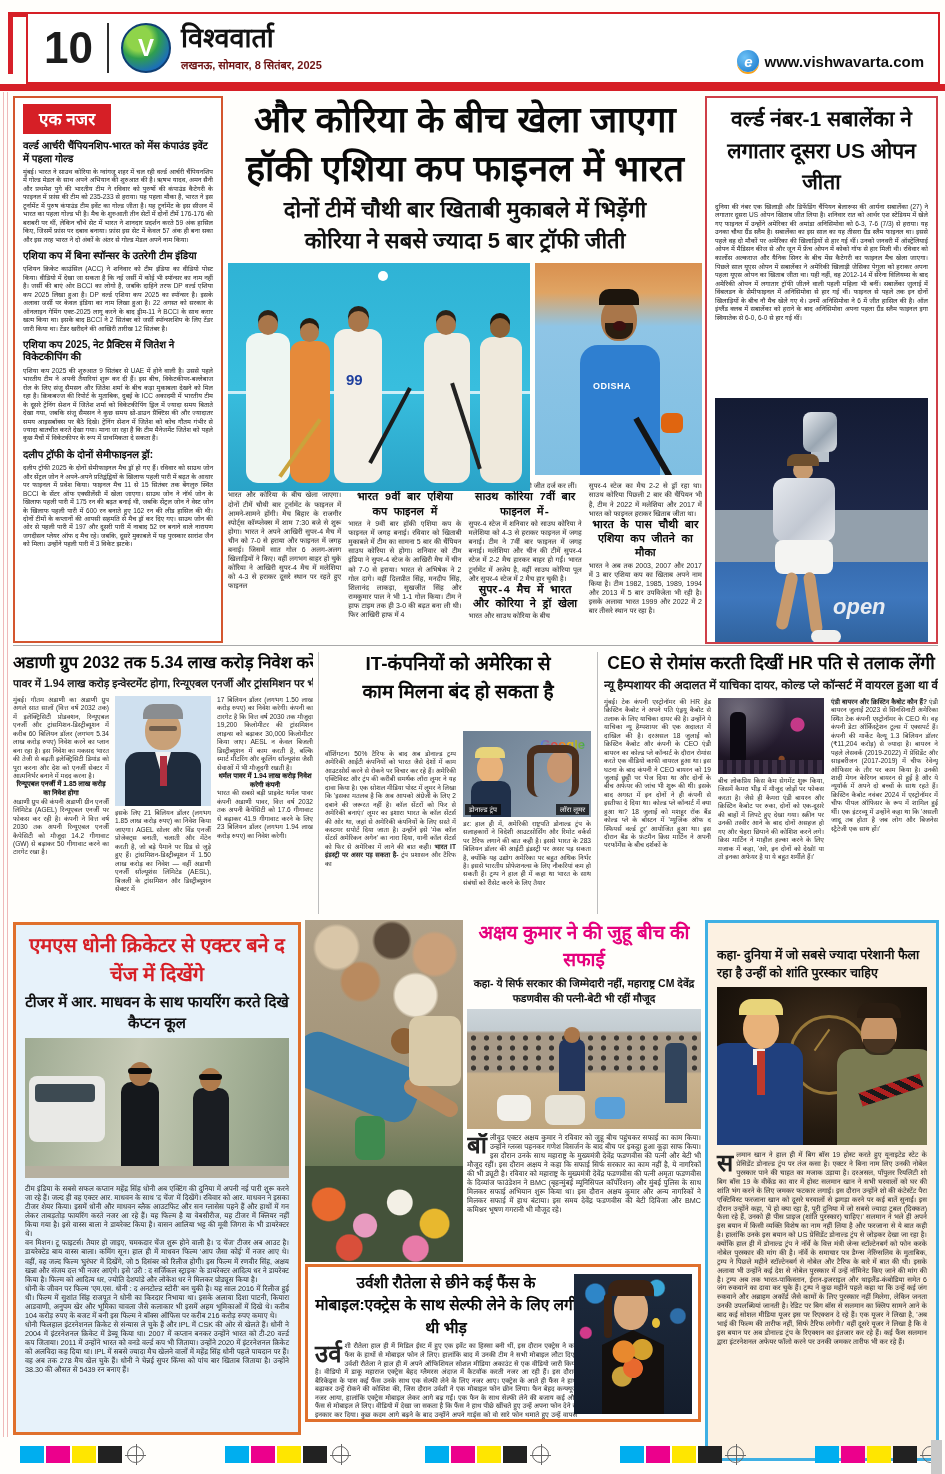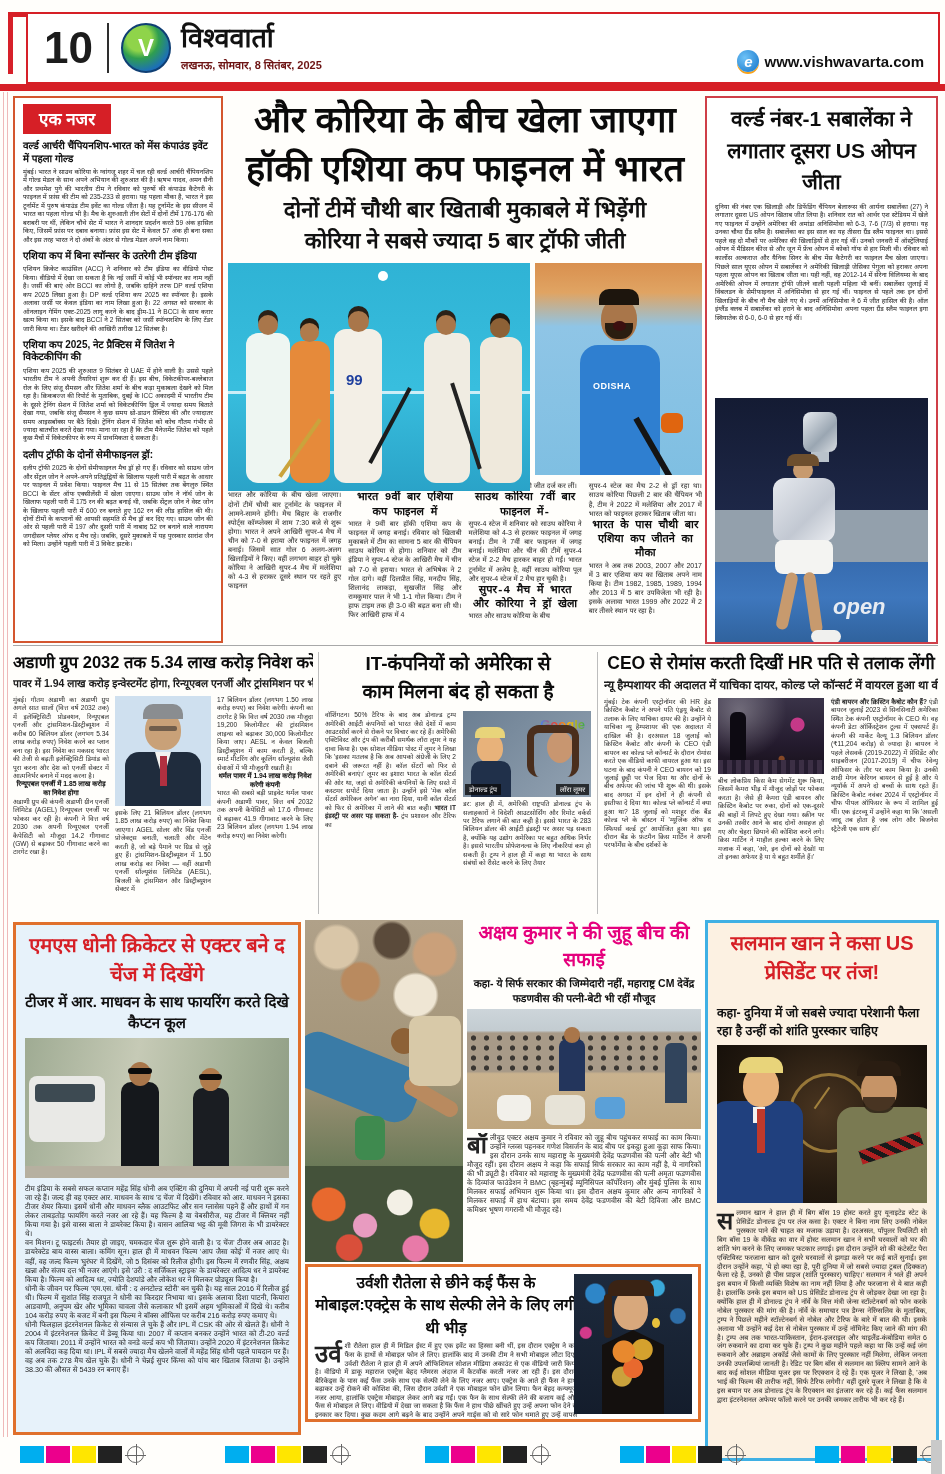--- a/index.html
+++ b/index.html
@@ -56,21 +56,21 @@
   .mid-rule{position:absolute;left:13px;top:645px;width:925px;height:1px;background:#a8a8a8;}
   .vsep{position:absolute;top:652px;width:1px;height:262px;background:#bdbdbd;}
   .sec-head1{font-size:16.5px;font-weight:bold;text-align:center;white-space:nowrap;overflow:hidden;color:#0b0b0b;}
   .sec-sub1{font-size:10.5px;font-weight:bold;text-align:center;white-space:nowrap;overflow:hidden;margin-top:3px;}
   .adani-sec{position:absolute;left:13px;top:650px;width:300px;height:266px;overflow:hidden;}
   .adani-cols{display:flex;gap:6px;margin-top:6px;height:212px;overflow:hidden;}
   .adani-cols .tc{font-size:6.6px;line-height:1.28;}
   .adani-cols .xhead{font-size:6.8px;}
   .it-sec{position:absolute;left:325px;top:650px;width:266px;height:266px;overflow:hidden;}
   .it-h{font-size:19px;font-weight:bold;text-align:center;line-height:1.45;color:#0b0b0b;}
-  .it-cols{display:flex;gap:7px;margin-top:6px;height:196px;overflow:hidden;}
+  .it-cols{display:flex;gap:7px;margin-top:6px;height:196px;overflow:hidden;align-items:center;}
   .it-cols .tc{font-size:6.6px;line-height:1.28;}
   .ceo-sec{position:absolute;left:604px;top:650px;width:334px;height:266px;overflow:hidden;}
   .ceo-h{font-size:17.5px;font-weight:bold;text-align:center;white-space:nowrap;overflow:hidden;color:#0b0b0b;}
   .ceo-sub{font-size:11.5px;font-weight:bold;text-align:center;white-space:nowrap;overflow:hidden;margin-top:3px;}
   .ceo-cols{display:flex;gap:7px;margin-top:6px;height:206px;overflow:hidden;}
   .ceo-cols .tc{font-size:6.6px;line-height:1.28;}
   
   .dhoni-box{position:absolute;left:13px;top:922px;width:288px;height:513px;border:3px solid #e0702c;
              background:#e7f2fa;padding:6px 9px;box-sizing:border-box;overflow:hidden;}
   .dhoni-h{font-size:20px;font-weight:bold;text-align:center;line-height:1.45;color:#d61f26;}
@@ -358,21 +358,20 @@
       <div class="s" style="left:36px;top:62px;width:46px;height:52px;background:radial-gradient(circle at 30% 30%,#e8892e 0 22%,transparent 24%),radial-gradient(circle at 70% 26%,#d4a12e 0 20%,transparent 22%),radial-gradient(circle at 50% 62%,#e8692e 0 24%,transparent 26%),radial-gradient(circle at 26% 78%,#caa23c 0 18%,transparent 20%);"></div>
       <div class="s" style="left:78px;top:44px;width:8px;height:10px;border-radius:50%;background:#e8c23c;"></div>
     </div>
     <div class="urv-h">उर्वशी रौतेला से छीने कई फैंस के मोबाइल:एक्ट्रेस के साथ सेल्फी लेने के लिए लगी थी भीड़</div>
     <div class="urv-b jtext">
       <span class="drop">उर्व</span><span>शी रौतेला हाल ही में मिडिल ईस्ट में हुए एक इवेंट का हिस्सा बनी थीं, इस दौरान एक्ट्रेस ने कई फैंस के हाथों से मोबाइल फोन ले लिए। हालांकि बाद में उनकी टीम ने सभी मोबाइल लौटा दिए। उर्वशी रौतेला ने हाल ही में अपने ऑफिशियल सोशल मीडिया अकाउंट से एक वीडियो जारी किया है। वीडियो में डाकू महाराज एक्ट्रेस बेहद ग्लैमरस अंदाज में कैटवॉक करती नजर आ रही हैं। इस दौरान बैरिकेड्स के पास कई फैंस उनके साथ एक सेल्फी लेने के लिए नजर आए। एक्ट्रेस के आते ही फैंस ने हाथ बढ़ाकर उन्हें रोकने की कोशिश की, जिस दौरान उर्वशी ने एक मोबाइल फोन छीन लिया। फैन बेहद कन्फ्यूज नजर आया, हालांकि एक्ट्रेस मोबाइल लेकर आगे बढ़ गईं। एक फैन के साथ सेल्फी लेने की बजाय कई और फैंस से मोबाइल ले लिए। वीडियो में देखा जा सकता है कि फैंस ने हाथ पीछे खींचते हुए उन्हें अपना फोन देने से इनकार कर दिया। कुछ कदम आगे बढ़ने के बाद उन्होंने अपने गार्ड्स को वो सारे फोन थमाते हुए उन्हें वापस लौटाने के लिए कहा। बताते चलें कि ये इवेंट दुबई का था। उर्वशी ने दुबई की लग्जरी फैशन ब्रांड की ग्लैमरस ब्लैक और गोल्डन साइड स्लिट गाउन पहनी थी। स्लीक हेयरडू के साथ एक्ट्रेस ने गोल्डन जूलरी पहनी थी।</span>
     </div>
   </div>
 
   <div class="salman-box">
-    <div class="salman-h">सलमान खान ने कसा US प्रेसिडेंट पर तंज!</div>
     <div class="salman-sub">कहा- दुनिया में जो सबसे ज्यादा परेशानी फैला रहा है उन्हीं को शांति पुरस्कार चाहिए</div>
     <div class="ph" style="width:100%;height:158px;margin-top:5px;background:radial-gradient(circle at 50% 42%,#4a3520 0%,#241a10 55%,#120d08 100%);">
       <div class="s" style="left:72px;top:28px;width:74px;height:74px;border-radius:50%;border:3px solid #c9a24a;opacity:.65;"></div>
       <div class="s" style="left:104px;top:40px;width:2px;height:26px;background:#c9a24a;transform:rotate(35deg);opacity:.7;"></div>
       <div class="s" style="left:-6px;top:56px;width:92px;height:102px;border-radius:16px 16px 0 0;background:#20407e;"></div>
       <div class="s" style="left:26px;top:20px;width:36px;height:42px;border-radius:50% 50% 46% 46%;background:#e8b27a;"></div>
       <div class="s" style="left:22px;top:12px;width:44px;height:16px;border-radius:12px 12px 0 0;background:#e8d47a;"></div>
       <div class="s" style="left:36px;top:62px;width:12px;height:16px;background:#f2f2f0;"></div>
       <div class="s" style="left:40px;top:64px;width:8px;height:44px;background:#c0392b;"></div>
       <div class="s" style="right:-8px;top:62px;width:98px;height:96px;border-radius:16px 16px 0 0;background:#7a7a52;"></div>

